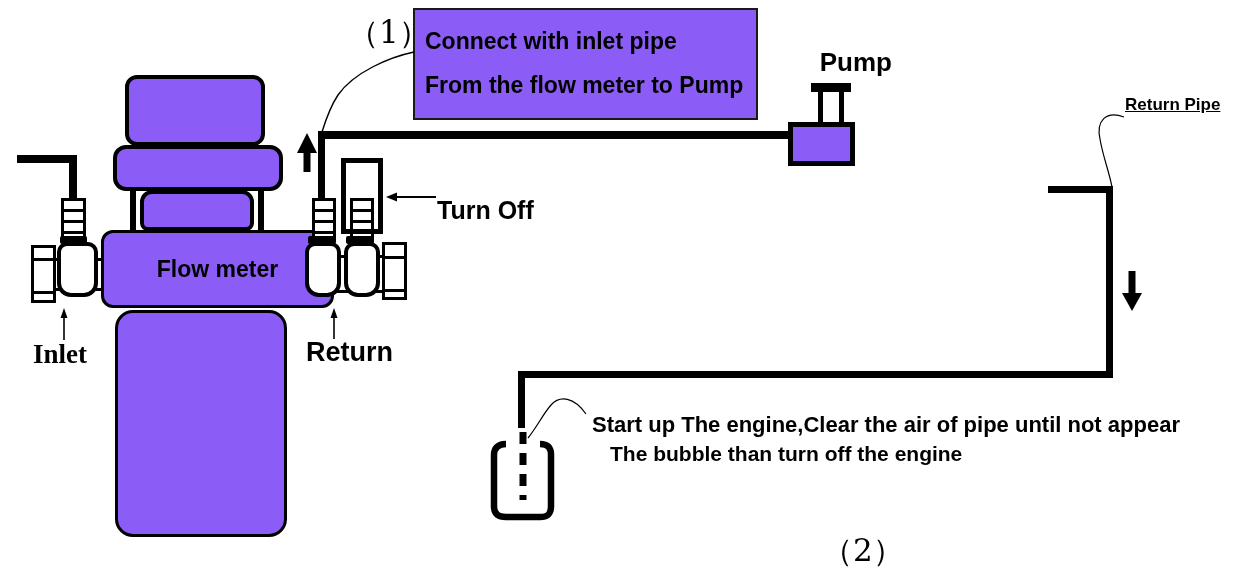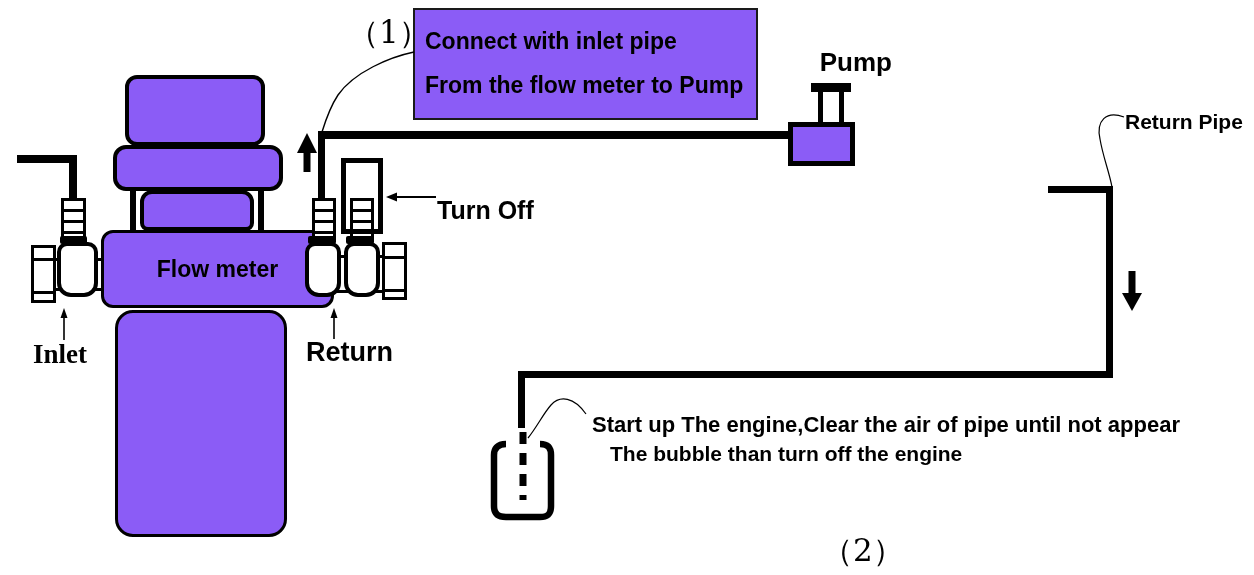--- a/index.html
+++ b/index.html
@@ -69,21 +69,21 @@
   #callout-line1{top:18px;}
   #callout-line2{top:62px;}
 
   
   #step1{left:348px; top:12px;  font-size:31px;}
   #step2{left:822px; top:530px; font-size:31px;}
   #pump-label  {left:816px; top:48px;  width:76px; text-align:right; font-size:26px;}
   #inlet-label {left:33px;  top:340px; font-size:27px;font-family:Liberation Serif, serif;}
   #outlet-label{left:306px; top:338px; font-size:27px;}
   #turnoff-label{left:437px; top:183px; font-size:25px;margin-top:14px;}
-  #return-label{left:1125px; top:110px; font-size:21px;}
+  #return-label{left:1125px; top:96px; font-size:17px;text-decoration:underline;}
   #note-line1{left:592px; top:413px; font-size:22px;}
   #note-line2{left:592px; top:442px; font-size:21px;margin-left:18px;}
 
   
   #overlay{position:absolute; left:0; top:0; width:1254px; height:575px; pointer-events:none;}
   #overlay path, #overlay line{stroke:#000; fill:none;}
   #overlay polygon{fill:#000; stroke:none;}
 </style>
 </head>
 <body>

